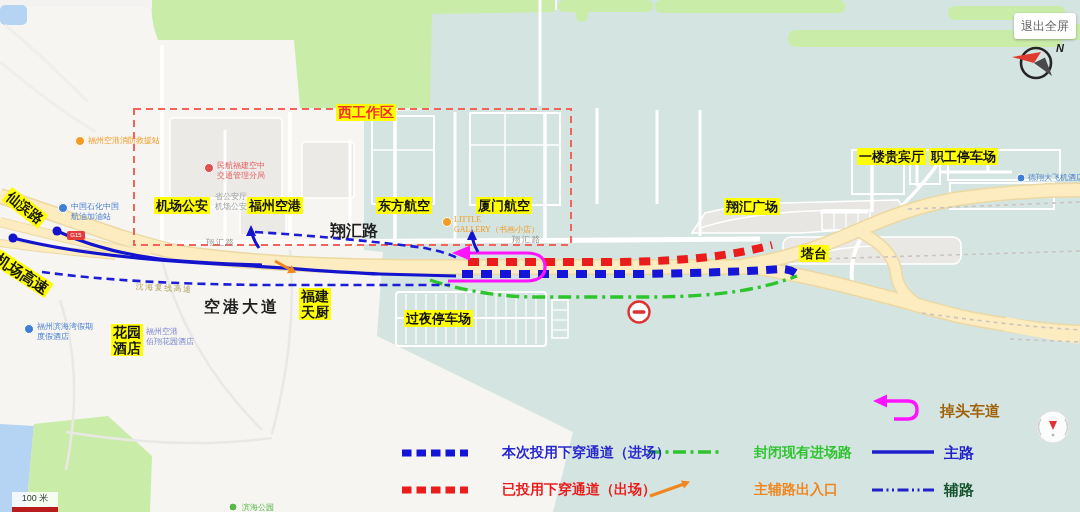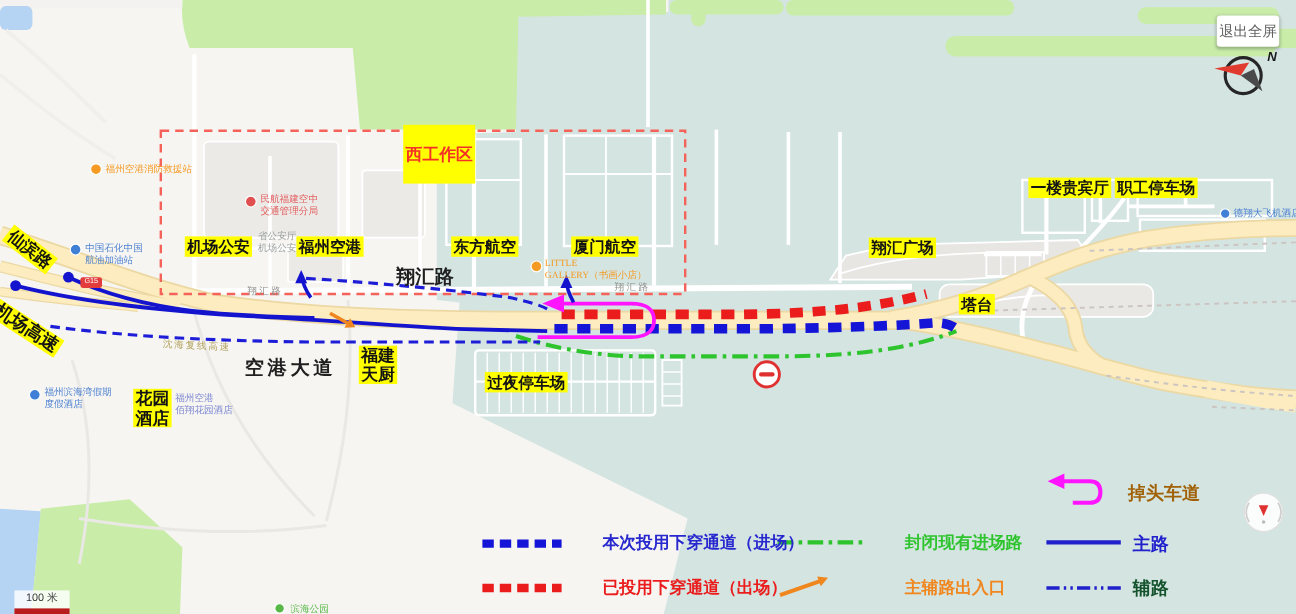--- a/index.html
+++ b/index.html
@@ -3,35 +3,35 @@
 <meta charset="utf-8">
 <style>
   html,body{margin:0;padding:0;}
   body{font-family:"Liberation Sans","DejaVu Sans",sans-serif;}
   .stage{position:relative;width:1080px;height:512px;overflow:hidden;background:#f6f5f2;}
   .stage svg{position:absolute;left:0;top:0;}
   .abs{position:absolute;white-space:nowrap;}
   .badge{background:#ffff00;color:#141414;font-weight:bold;font-size:13px;line-height:17px;padding:0 2px;z-index:6;}
   .badge2{background:#ffff00;color:#141414;font-weight:bold;font-size:14px;line-height:16px;padding:0 2px;text-align:center;z-index:6;}
   .badge-rot{transform-origin:left top;z-index:6;}
-  .workarea-lbl{background:#ffff00;color:#f53126;font-weight:bold;font-size:14px;line-height:17px;padding:16px 2px;z-index:7;}
+  .workarea-lbl{background:#ffff00;color:#f53126;font-weight:bold;font-size:14px;line-height:17px;padding:0 2px;z-index:7;}
   .roadlbl{color:#1f1f1f;font-weight:bold;font-size:16px;z-index:5;}
   .tinyroad{color:#8e8e8c;font-size:8px;letter-spacing:2px;z-index:4;}
   .hwyname{color:#b3a25e;font-size:8px;letter-spacing:1.5px;transform:rotate(3deg);transform-origin:left top;z-index:4;}
   .hwybadge{background:#e23c3c;border-radius:2px;color:#fff;font-size:6px;line-height:9px;width:18px;height:9px;text-align:center;z-index:4;}
   .poi{font-size:8px;line-height:9.5px;z-index:4;}
   .poi-orange{color:#f59a23;}
   .poi-blue{color:#4a7fd0;}
   .poi-purple{color:#7b86cf;}
   .poi-red{color:#e26060;}
   .poi-gray{color:#9aa09e;z-index:3;}
   .poi-green{color:#58b847;}
   .leg{font-weight:bold;font-size:14px;z-index:8;margin-left:27px;}
   .leg-big{font-weight:bold;font-size:15px;z-index:8;}
-  .btn{background:#fff;border-radius:3px;box-shadow:0 1px 3px rgba(0,0,0,.28);color:#5f5f5f;font-size:12px;line-height:26px;width:52px;height:26px;text-align:center;z-index:9;cursor:pointer;}
+  .btn{background:#fff;border-radius:3px;box-shadow:0 1px 3px rgba(0,0,0,.28);color:#5f5f5f;font-size:12px;line-height:26px;width:62px;height:26px;text-align:center;z-index:9;cursor:pointer;}
   .north{color:#1a1a1a;font-style:italic;font-weight:bold;font-size:11px;z-index:9;}
   .scalebar{width:46px;height:15px;background:rgba(255,255,255,.82);border-bottom:8px solid #b91c1c;color:#3a3a3a;font-size:9px;line-height:13px;text-align:center;z-index:8;}
 </style>
 </head>
 <body>
 
 <div class="stage">
 
   <svg width="1080" height="512" viewBox="0 0 1080 512">
 

